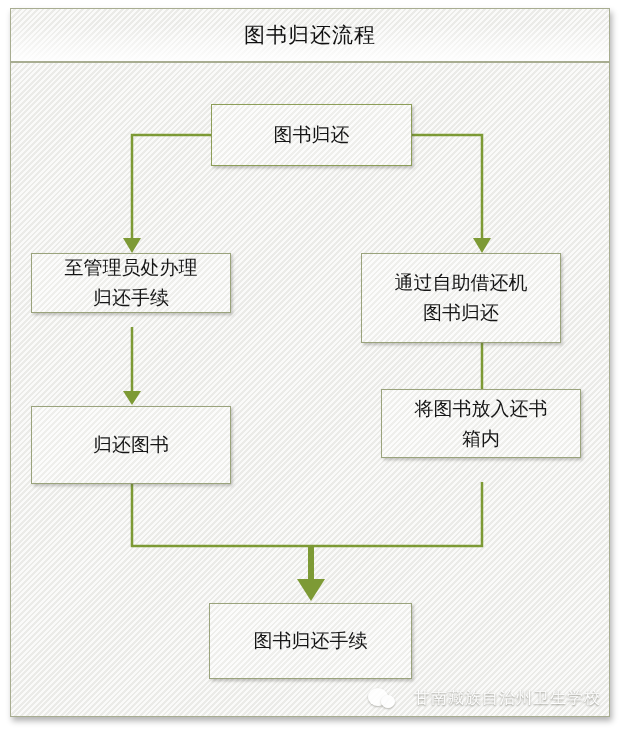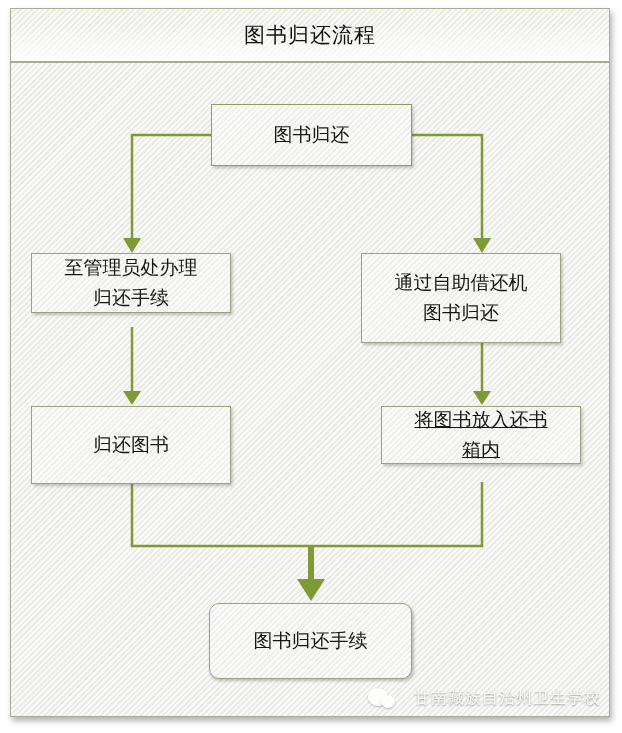--- a/index.html
+++ b/index.html
@@ -57,22 +57,22 @@
       rgba(226,226,221,0.3) 2px, rgba(226,226,221,0.3) 4px);
     box-shadow:1.5px 2px 3px rgba(90,90,80,0.35);
     display:flex;flex-direction:column;align-items:center;justify-content:center;
     font-size:19px;line-height:30px;text-align:center;color:var(--color-text,#161616);
     box-sizing:border-box;
   }
   .n-start{left:200px;top:95px;width:201px;height:62px;border-color:#8d9e58;}
   .n-admin{left:20px;top:244px;width:200px;height:60px;}
   .n-self{left:350px;top:244px;width:200px;height:90px;align-items:center;}
   .n-return{left:20px;top:397px;width:200px;height:78px;justify-content:center;}
-  .n-drop{left:370px;top:397px;width:200px;height:58px;text-decoration:underline;}
-  .n-complete{left:198px;top:594px;width:203px;height:76px;border-radius:10px;}
+  .n-drop{left:370px;top:380px;width:200px;height:69px;}
+  .n-complete{left:198px;top:594px;width:203px;height:76px;}
   .watermark{
     position:absolute;right:8px;bottom:6px;
     display:flex;align-items:center;gap:16px;
     color:var(--color-watermark_text,#ffffff);
     font-size:16px;letter-spacing:1px;
     text-shadow:0 1px 2px rgba(130,130,120,0.9);
     opacity:0.95;
   }
   .logo{position:relative;width:30px;height:24px;}
   .logo .c1{

